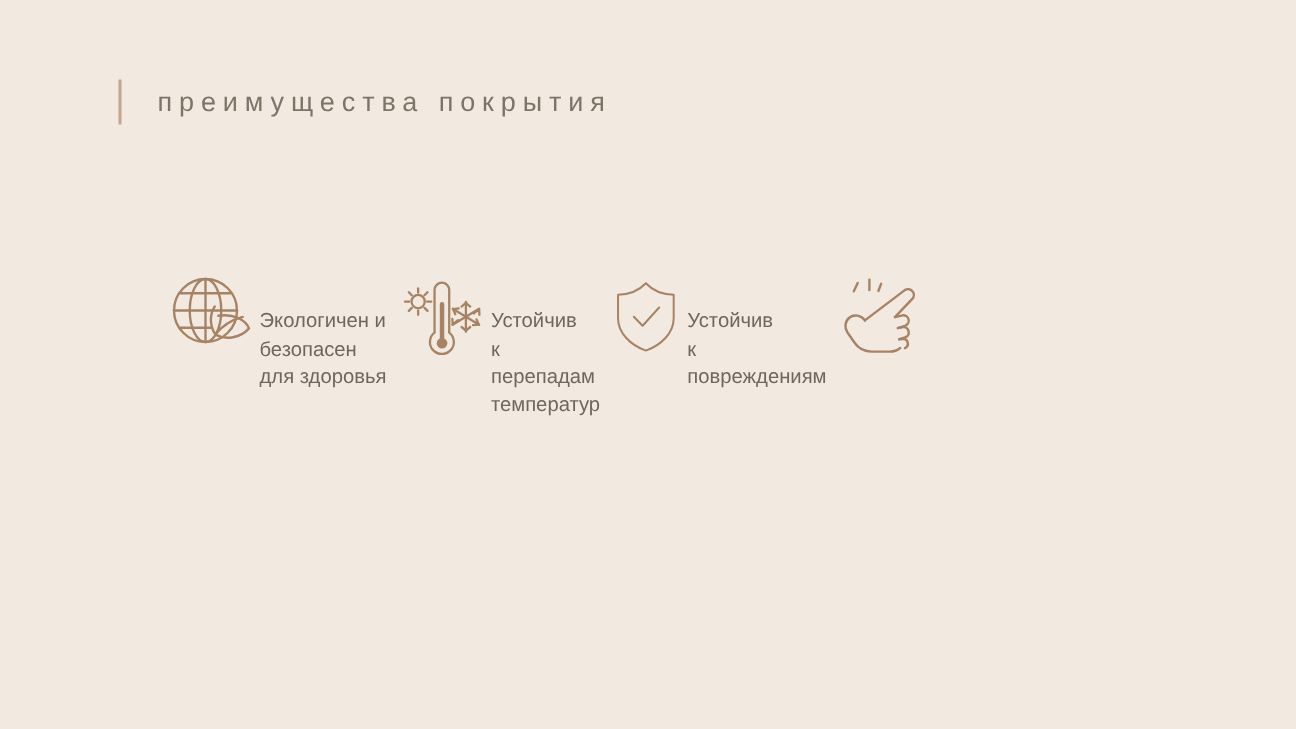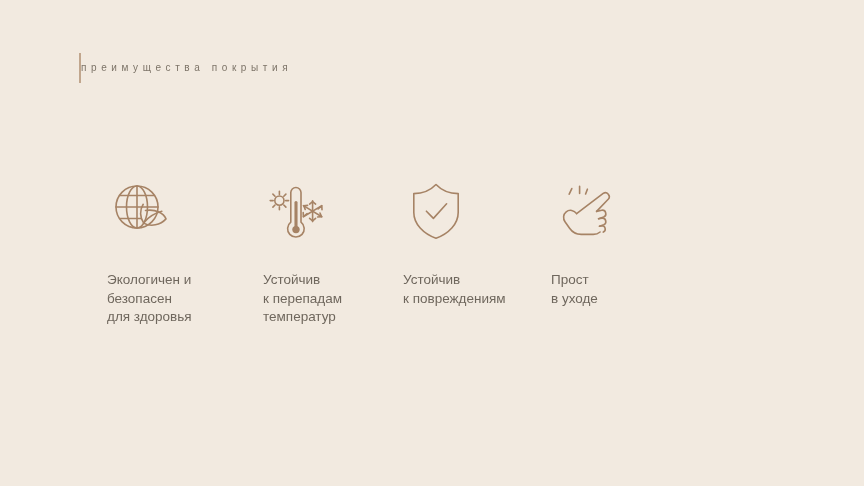--- a/index.html
+++ b/index.html
@@ -32,41 +32,42 @@
     align-items: center;
   }
   .header-rule {
     width: 2px;
     height: 30px;
     background: #b89a7e;
     flex: 0 0 auto;
     opacity: .85;
   }
   .header-title {
-    font-size: 10px;
+    margin-left: 24px;
+    font-size: 18px;
     line-height: 30px;
     letter-spacing: 4.6px;
     color: #7d7468;
     white-space: nowrap;
     font-weight: 400;
   }
 
   
   .features {
     position: absolute;
     left: 107px;
     top: 178px;
     width: 700px;
     display: flex;
     align-items: flex-start;
   }
   .feature {
     flex: 0 0 auto;
     display: flex;
-    flex-direction: column;
+    flex-direction: row;
     align-items: flex-start;
   }
   .feature-icon {
     width: 66px;
     height: 66px;
     display: block;
     color: #a68365;
   }
   .feature-icon svg {
     display: block;
@@ -187,18 +188,16 @@
           <path d="M24.6 35.6 L51.2 15.4a3.9 3.9 0 0 1 5 5.9L44.6 33.4"></path>
 
           <path d="M44.6 33.4l5.2 -1.2a3.6 3.6 0 0 1 1.8 6.9l-5 1.6"></path>
           <path d="M46.6 40.7l3.4 -.6a3.5 3.5 0 0 1 1.7 6.7l-4.2 1.4"></path>
           <path d="M47.5 48.2l2.4 -.4a3.3 3.3 0 0 1 1.4 6.3"></path>
 
           <path d="M24.6 35.6c-2.4 -3.4 -7.2 -4.4 -10.4 -1.8 -3 2.4 -3.4 6.8 -1.2 9.9
                    l4.6 6.6c2.6 3.8 7 6.1 11.6 6.1h12.1c2.6 0 5 -.9 6.8 -2.4"></path>
         </svg>
       </span>
-      <div class="feature-label">Прост
-в уходе</div>
     </div>
 
   </div>
 </div>
 
 </body></html>

